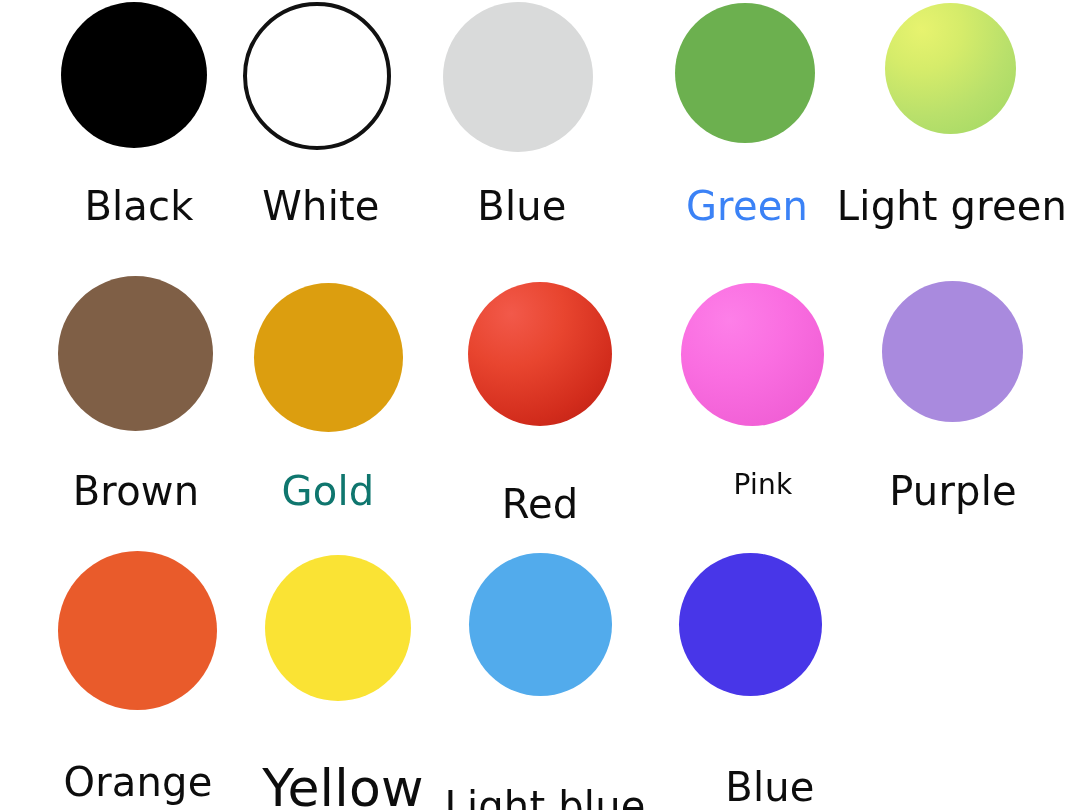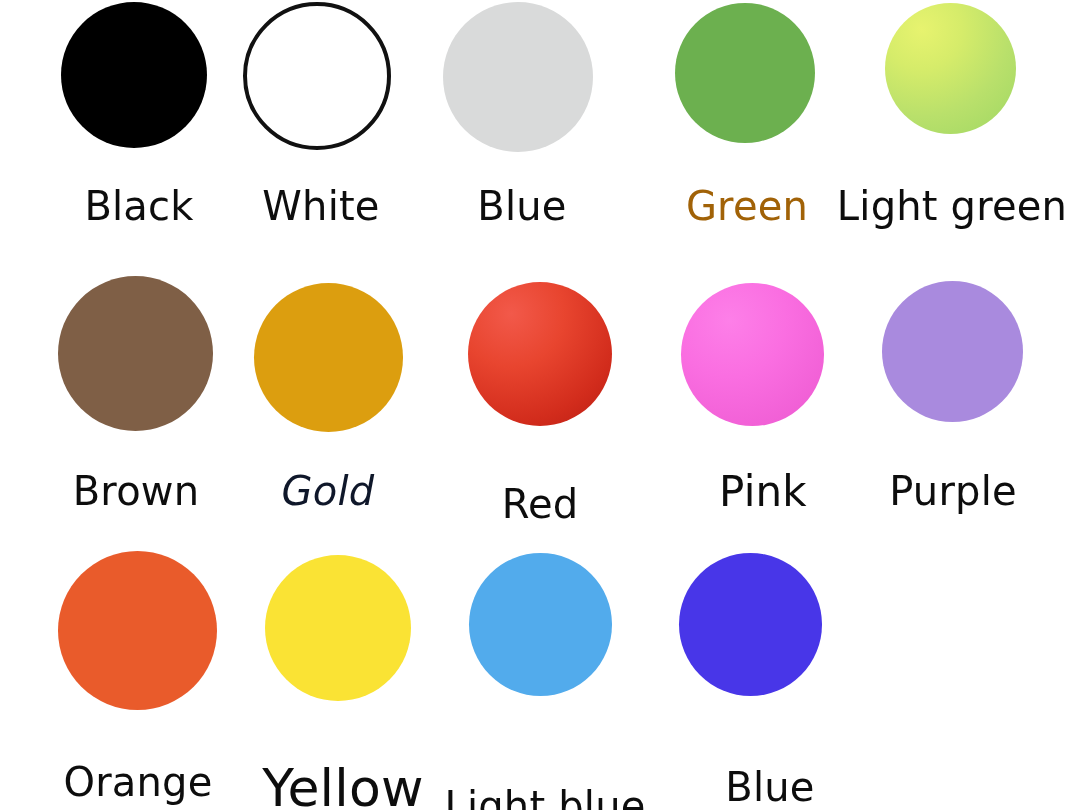--- a/index.html
+++ b/index.html
@@ -55,43 +55,43 @@
       <div class="swatch">
         <div class="disc outlined" style="width: 148px; height: 148px; left: 243px; top: 2px; background: rgb(255, 255, 255); border-color: rgb(17, 17, 17);"></div>
         <div class="label" style="font-size: 40px; top: 186px; left: 21px; width: 600px; color: rgb(13, 13, 13);">White</div>
       </div>
       <div class="swatch">
         <div class="disc" style="width: 150px; height: 150px; left: 443px; top: 2px; background: rgb(217, 218, 218);"></div>
         <div class="label" style="font-size: 40px; top: 186px; left: 222px; width: 600px; color: rgb(13, 13, 13);">Blue</div>
       </div>
       <div class="swatch">
         <div class="disc" style="width: 140px; height: 140px; left: 675px; top: 3px; background: rgb(108, 176, 79);"></div>
-        <div class="label" style="font-size: 40px; top: 186px; left: 447px; width: 600px; color: #a16207;">Green</div>
+        <div class="label" style="font-size: 40px; top: 186px; left: 447px; width: 600px; color: #3b82f6;">Green</div>
       </div>
       <div class="swatch">
         <div class="disc" style="width: 131px; height: 131px; left: 884.5px; top: 2.5px; background: radial-gradient(circle at 28% 20%, rgb(231, 243, 111) 0%, rgb(214, 236, 106) 28%, rgb(185, 224, 107) 62%, rgb(158, 215, 99) 100%);"></div>
         <div class="label" style="font-size: 40px; top: 186px; left: 652px; width: 600px; color: rgb(13, 13, 13);">Light green</div>
       </div>
     </div>
     <div class="swatch-row">
       <div class="swatch">
         <div class="disc" style="width: 155px; height: 155px; left: 57.5px; top: 275.5px; background: rgb(127, 95, 70);"></div>
         <div class="label" style="font-size: 40px; top: 471px; left: -164px; width: 600px; color: rgb(13, 13, 13);">Brown</div>
       </div>
       <div class="swatch">
         <div class="disc" style="width: 149px; height: 149px; left: 253.5px; top: 282.5px; background: rgb(220, 158, 15);"></div>
-        <div class="label" style="font-size: 40px; top: 471px; left: 28px; width: 600px; color: #0f172a; font-style: italic;">Gold</div>
+        <div class="label" style="font-size: 40px; top: 471px; left: 28px; width: 600px; color: #0f766e;">Gold</div>
       </div>
       <div class="swatch">
         <div class="disc" style="width: 144px; height: 144px; left: 468px; top: 282px; background: radial-gradient(circle at 30% 22%, rgb(242, 89, 74) 0%, rgb(232, 69, 47) 35%, rgb(210, 44, 28) 72%, rgb(184, 28, 18) 100%);"></div>
         <div class="label" style="font-size: 40px; top: 484px; left: 240px; width: 600px; color: rgb(13, 13, 13);">Red</div>
       </div>
       <div class="swatch">
         <div class="disc" style="width: 143px; height: 143px; left: 680.5px; top: 282.5px; background: radial-gradient(circle at 34% 26%, rgb(253, 127, 232) 0%, rgb(250, 110, 225) 40%, rgb(241, 96, 214) 78%, rgb(226, 87, 201) 100%);"></div>
-        <div class="label" style="font-size: 42px; top: 471px; left: 463px; width: 600px; color: rgb(13, 13, 13);">Pink</div>
+        <div class="label" style="font-size: 28px; top: 471px; left: 463px; width: 600px; color: rgb(13, 13, 13);">Pink</div>
       </div>
       <div class="swatch">
         <div class="disc" style="width: 141px; height: 141px; left: 881.5px; top: 280.5px; background: rgb(169, 138, 222);"></div>
         <div class="label" style="font-size: 40px; top: 471px; left: 653px; width: 600px; color: rgb(13, 13, 13);">Purple</div>
       </div>
     </div>
     <div class="swatch-row">
       <div class="swatch">
         <div class="disc" style="width: 159px; height: 159px; left: 57.5px; top: 550.5px; background: rgb(233, 91, 43);"></div>
         <div class="label" style="font-size: 40px; top: 762px; left: -162px; width: 600px; color: rgb(13, 13, 13);">Orange</div>

